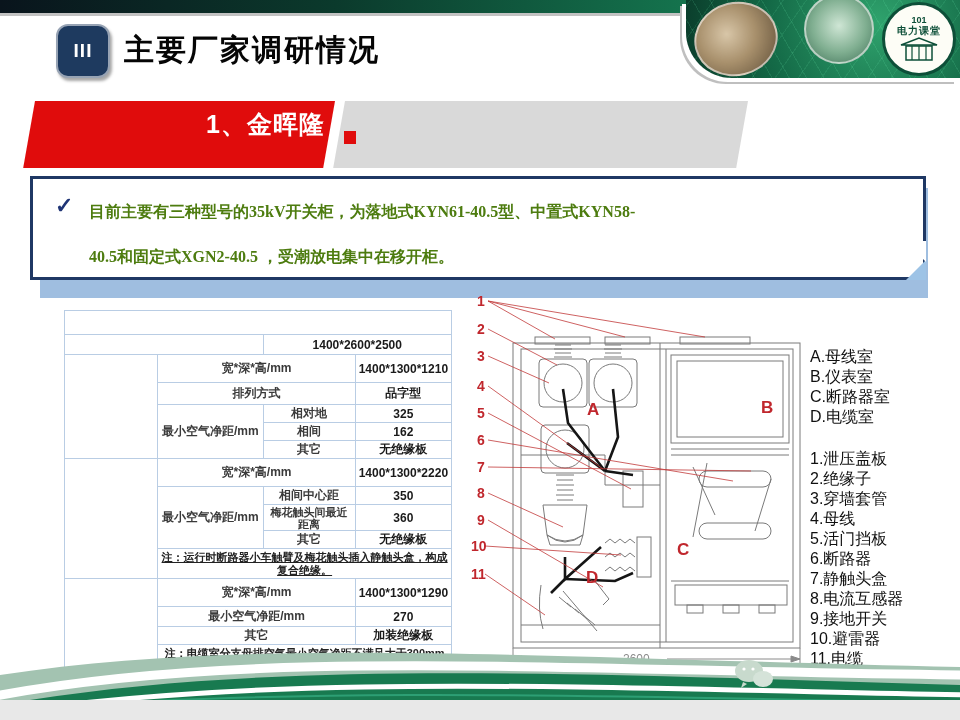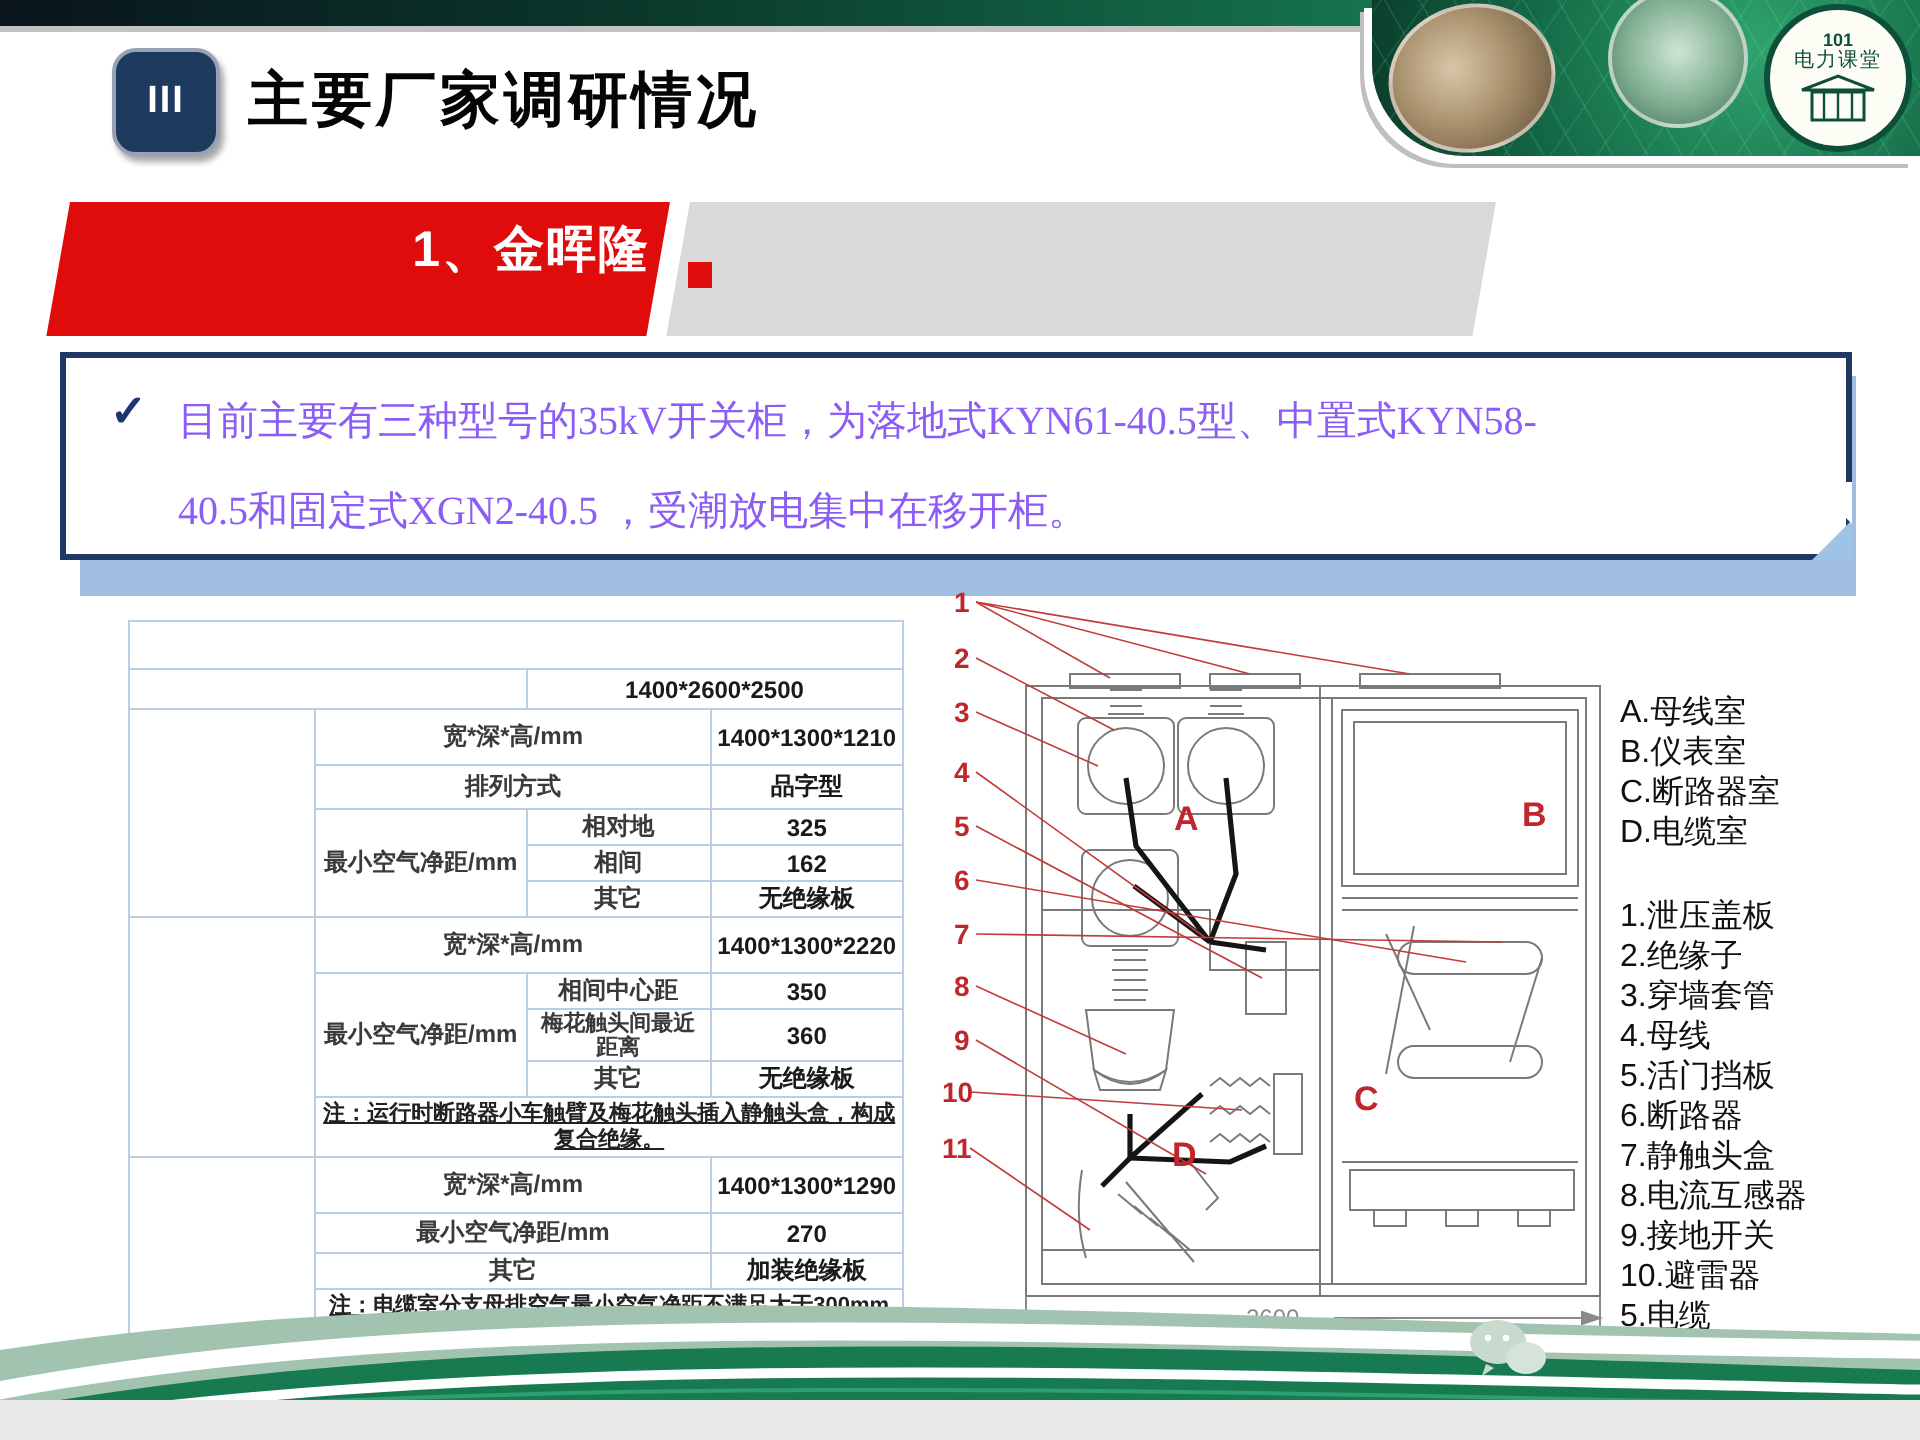--- a/index.html
+++ b/index.html
@@ -19,21 +19,21 @@
       repeating-linear-gradient(-55deg,transparent 0 18px,rgba(120,255,190,.10) 18px 19px);}
   .oval-photo{position:absolute;border-radius:50%;border:2px solid rgba(255,255,255,.55);}
   .oval-1{left:8px;top:2px;width:80px;height:70px;transform:rotate(-14deg);
     background:radial-gradient(circle at 40% 40%,#d8c6a8 0%,#a8906c 45%,#5c4b35 100%);}
   .oval-2{left:118px;top:-6px;width:66px;height:66px;
     background:radial-gradient(circle at 50% 45%,#cfe6d5 0%,#7fae90 55%,#3f7057 100%);}
   .logo-circle{position:absolute;left:196px;top:2px;width:74px;height:74px;border-radius:50%;
     background:#fdfdf6;border:3px solid #0d4f38;box-sizing:border-box;
     display:flex;flex-direction:column;align-items:center;justify-content:center;color:#0d4f38;}
   .logo-circle .l1{font-size:9px;line-height:10px;font-weight:bold;}
-  .logo-circle .l2{font-size:10px;line-height:11px;font-weight:normal;letter-spacing:1px;}
+  .logo-circle .l2{font-size:10px;line-height:11px;font-weight:bold;letter-spacing:1px;}
   .pavilion{margin-top:1px;}
 
   
   .chapter-badge{position:absolute;left:56px;top:24px;width:50px;height:50px;background:#1e3a5f;
     border-radius:12px;border:2px solid #97a3b4;box-shadow:2px 3px 3px rgba(0,0,0,.35);
     display:flex;align-items:center;justify-content:center;color:#fff;font-weight:bold;font-size:19px;letter-spacing:1px;}
   .page-title{position:absolute;left:124px;top:30px;font-size:30px;font-weight:900;color:#050505;letter-spacing:2px;}
 
   
   .banner-red{position:absolute;left:35px;top:101px;width:300px;height:67px;background:#e00c0c;
@@ -46,22 +46,22 @@
 
   
   .card-shadow{position:absolute;left:40px;top:188px;width:888px;height:110px;background:#9fbee0;}
   .bullet-card{position:absolute;left:30px;top:176px;width:896px;height:104px;background:#fff;
     border:3px solid #1f3864;box-sizing:border-box;}
   .dogear{position:absolute;right:-3px;bottom:-3px;width:0;height:0;
     border-left:20px solid transparent;border-bottom:20px solid #9dc3e6;}
   .dogear-cut{position:absolute;right:-3px;bottom:15px;width:0;height:0;
     border-left:21px solid transparent;border-top:21px solid #fff;}
   .bullet-check{position:absolute;left:22px;top:14px;color:#1f3475;font-size:22px;font-weight:bold;}
-  .bullet-text{position:absolute;left:56px;top:10px;width:830px;color:#8b5cf6;
-    font-family:"Liberation Serif",serif;font-size:20px;line-height:45px;font-weight:400;}
+  .bullet-text{position:absolute;left:56px;top:10px;width:830px;color:#4d7c0f;
+    font-family:"Liberation Serif",serif;font-size:16px;line-height:45px;font-weight:700;}
 
   
   table.spec{position:absolute;left:64px;top:310px;width:388px;border-collapse:collapse;
     table-layout:fixed;font-size:12px;color:#3a3a3a;}
   table.spec td{border:1px solid #b9cde4;text-align:center;vertical-align:middle;
     padding:0 2px;font-weight:bold;background:#fff;margin-top:25px;}
   td.t-title{background:#17375e;color:#fff;font-size:12px;letter-spacing:0;}
   td.t-blue{background:#4f81bd;color:#fff;}
   td.t-val{color:#1a1a1a;}
   td.t-note{text-align:left;font-size:11px;line-height:13px;padding:2px 4px;color:#222;text-decoration:underline;}
@@ -326,21 +326,21 @@
     <div>1.泄压盖板</div>
     <div>2.绝缘子</div>
     <div>3.穿墙套管</div>
     <div>4.母线</div>
     <div>5.活门挡板</div>
     <div>6.断路器</div>
     <div>7.静触头盒</div>
     <div>8.电流互感器</div>
     <div>9.接地开关</div>
     <div>10.避雷器</div>
-    <div>5.电缆</div>
+    <div>11.电缆</div>
   </div>
 
   <svg class="waves" viewBox="0 0 960 75" preserveAspectRatio="none">
     <path d="M0 30 C250 -8 520 12 960 22 L960 75 L0 75 Z" fill="#a3c3b1"></path>
     <path d="M-10 52 C250 2 560 26 970 30" stroke="#ffffff" stroke-width="9" fill="none"></path>
     <path d="M0 60 C260 14 560 28 960 40 L960 75 L0 75 Z" fill="#187a50"></path>
     <path d="M-10 70 C260 28 560 42 970 50" stroke="#ffffff" stroke-width="5" fill="none"></path>
     <rect x="0" y="64" width="960" height="11" fill="#0b513a"></rect>
     <path d="M0 66 C300 40 640 52 960 58" stroke="#2d9f74" stroke-width="2" fill="none"></path>
   </svg>

